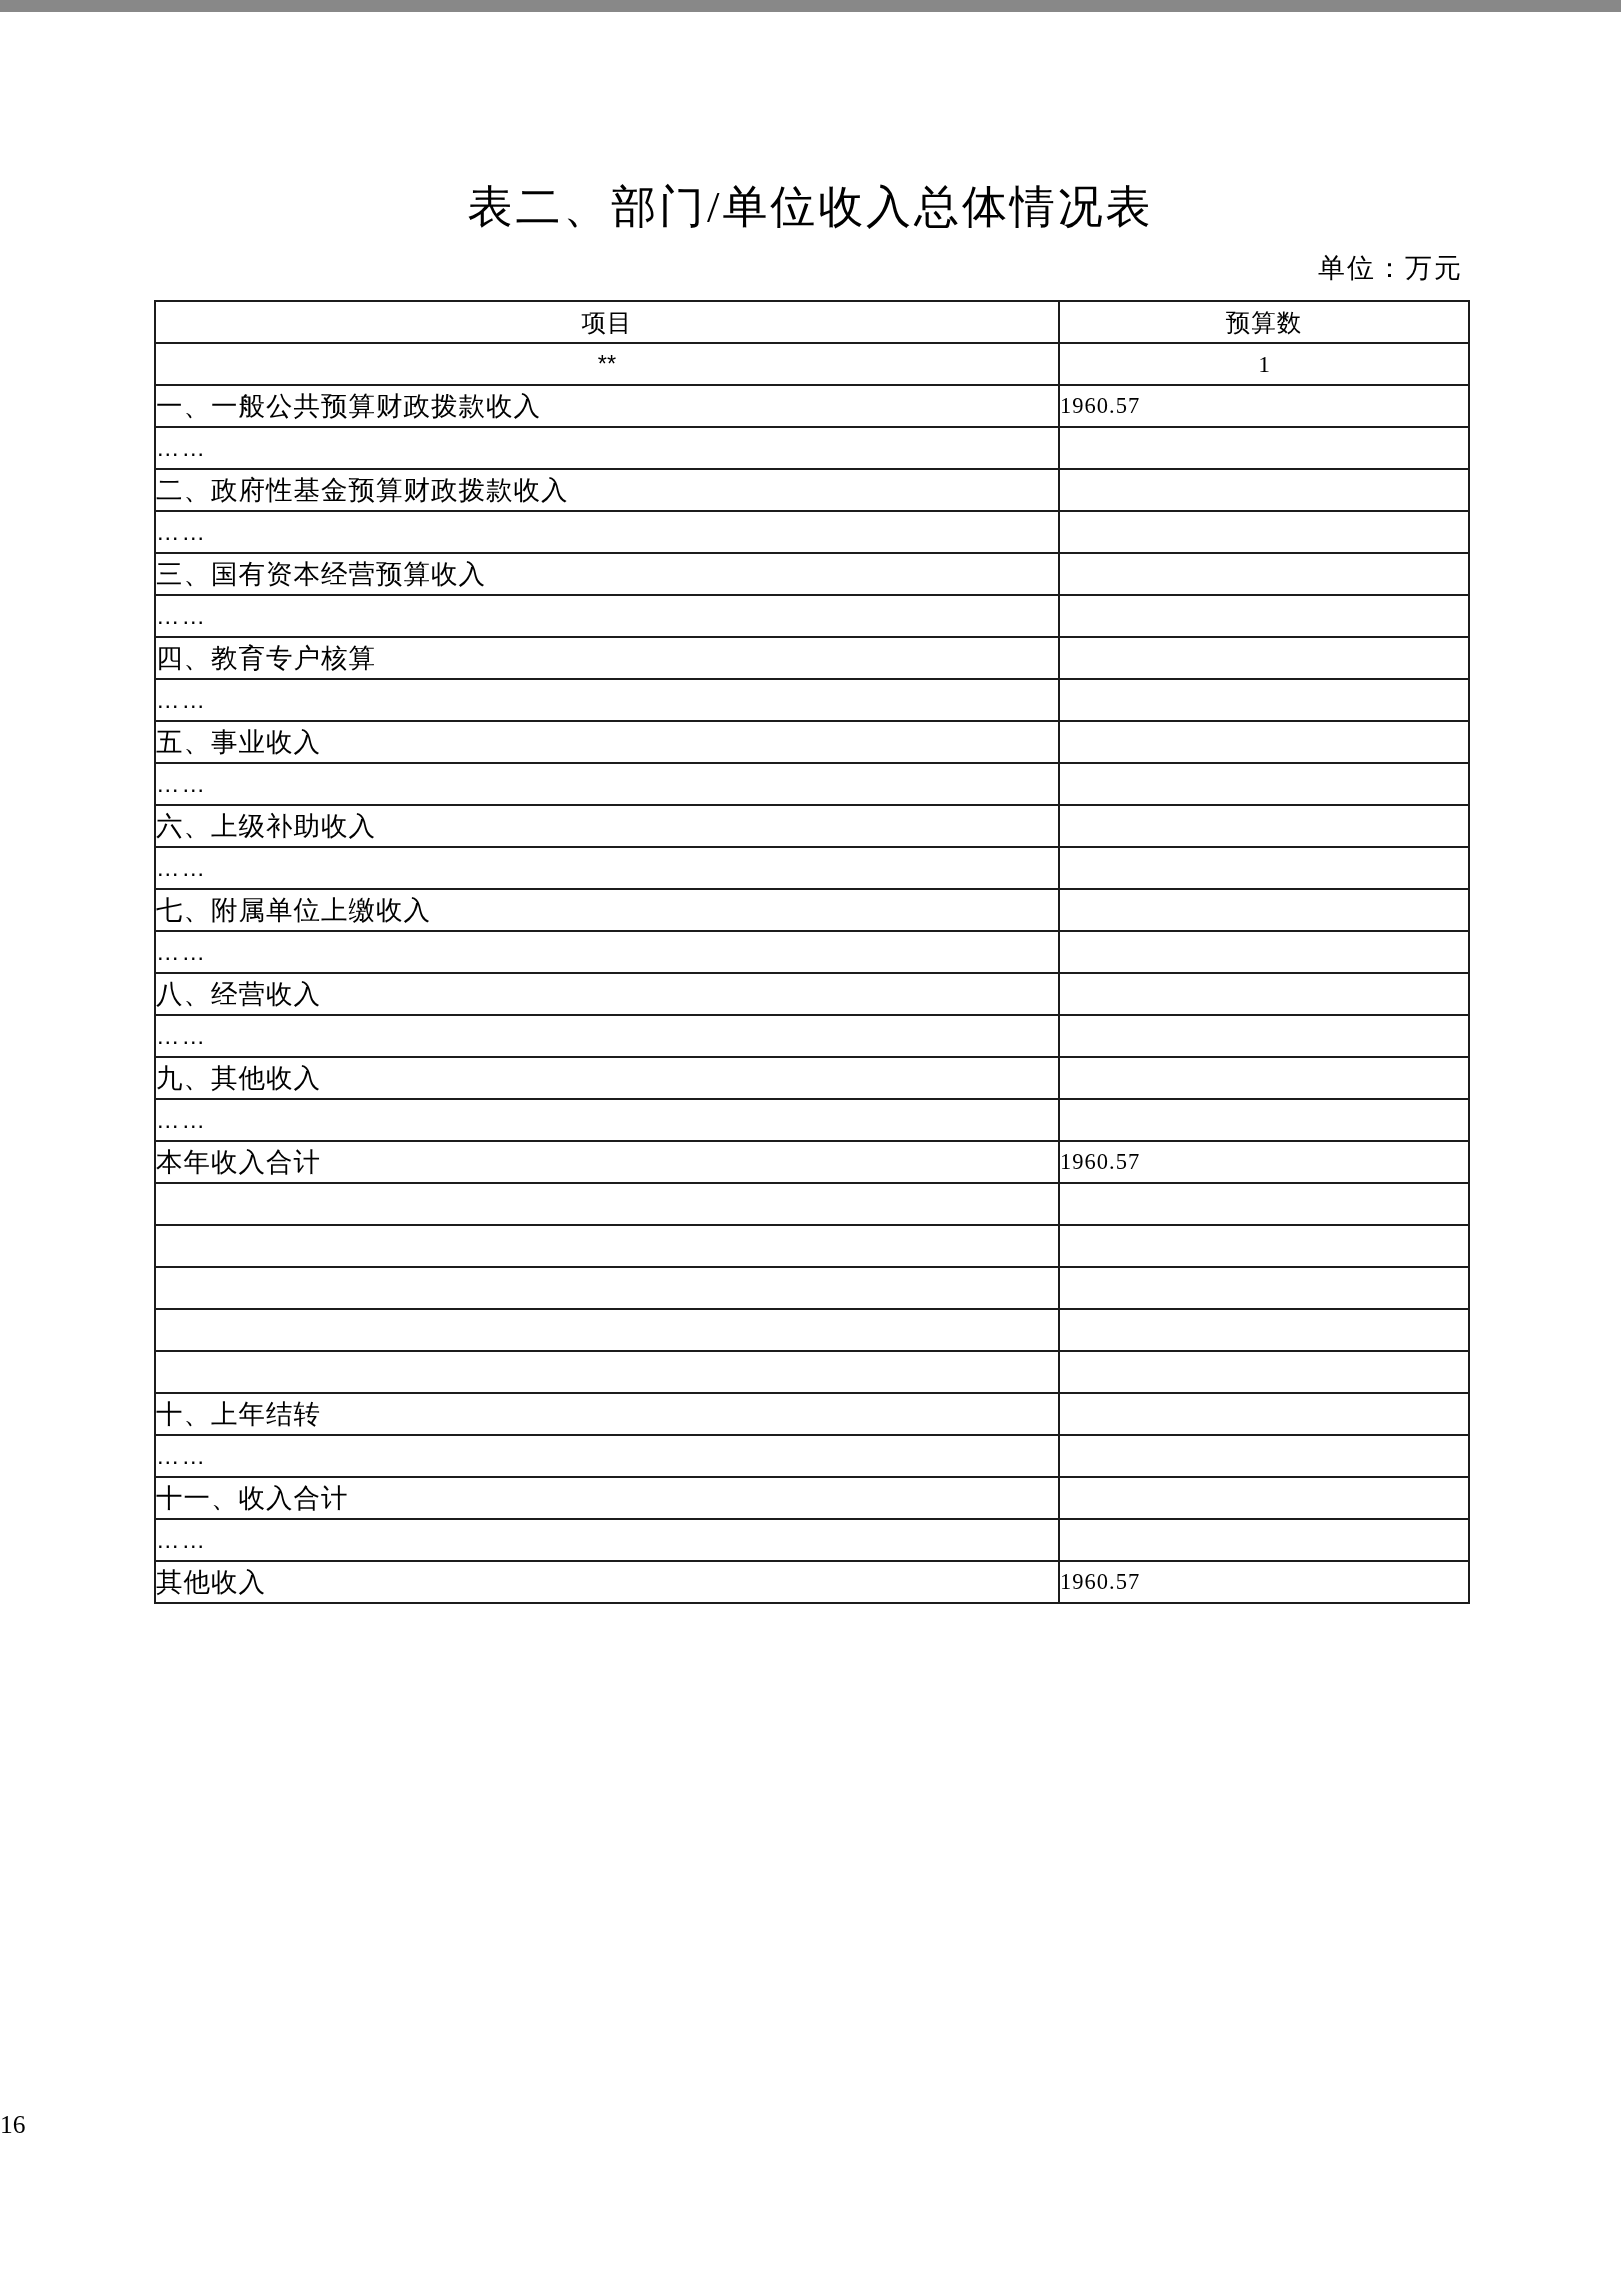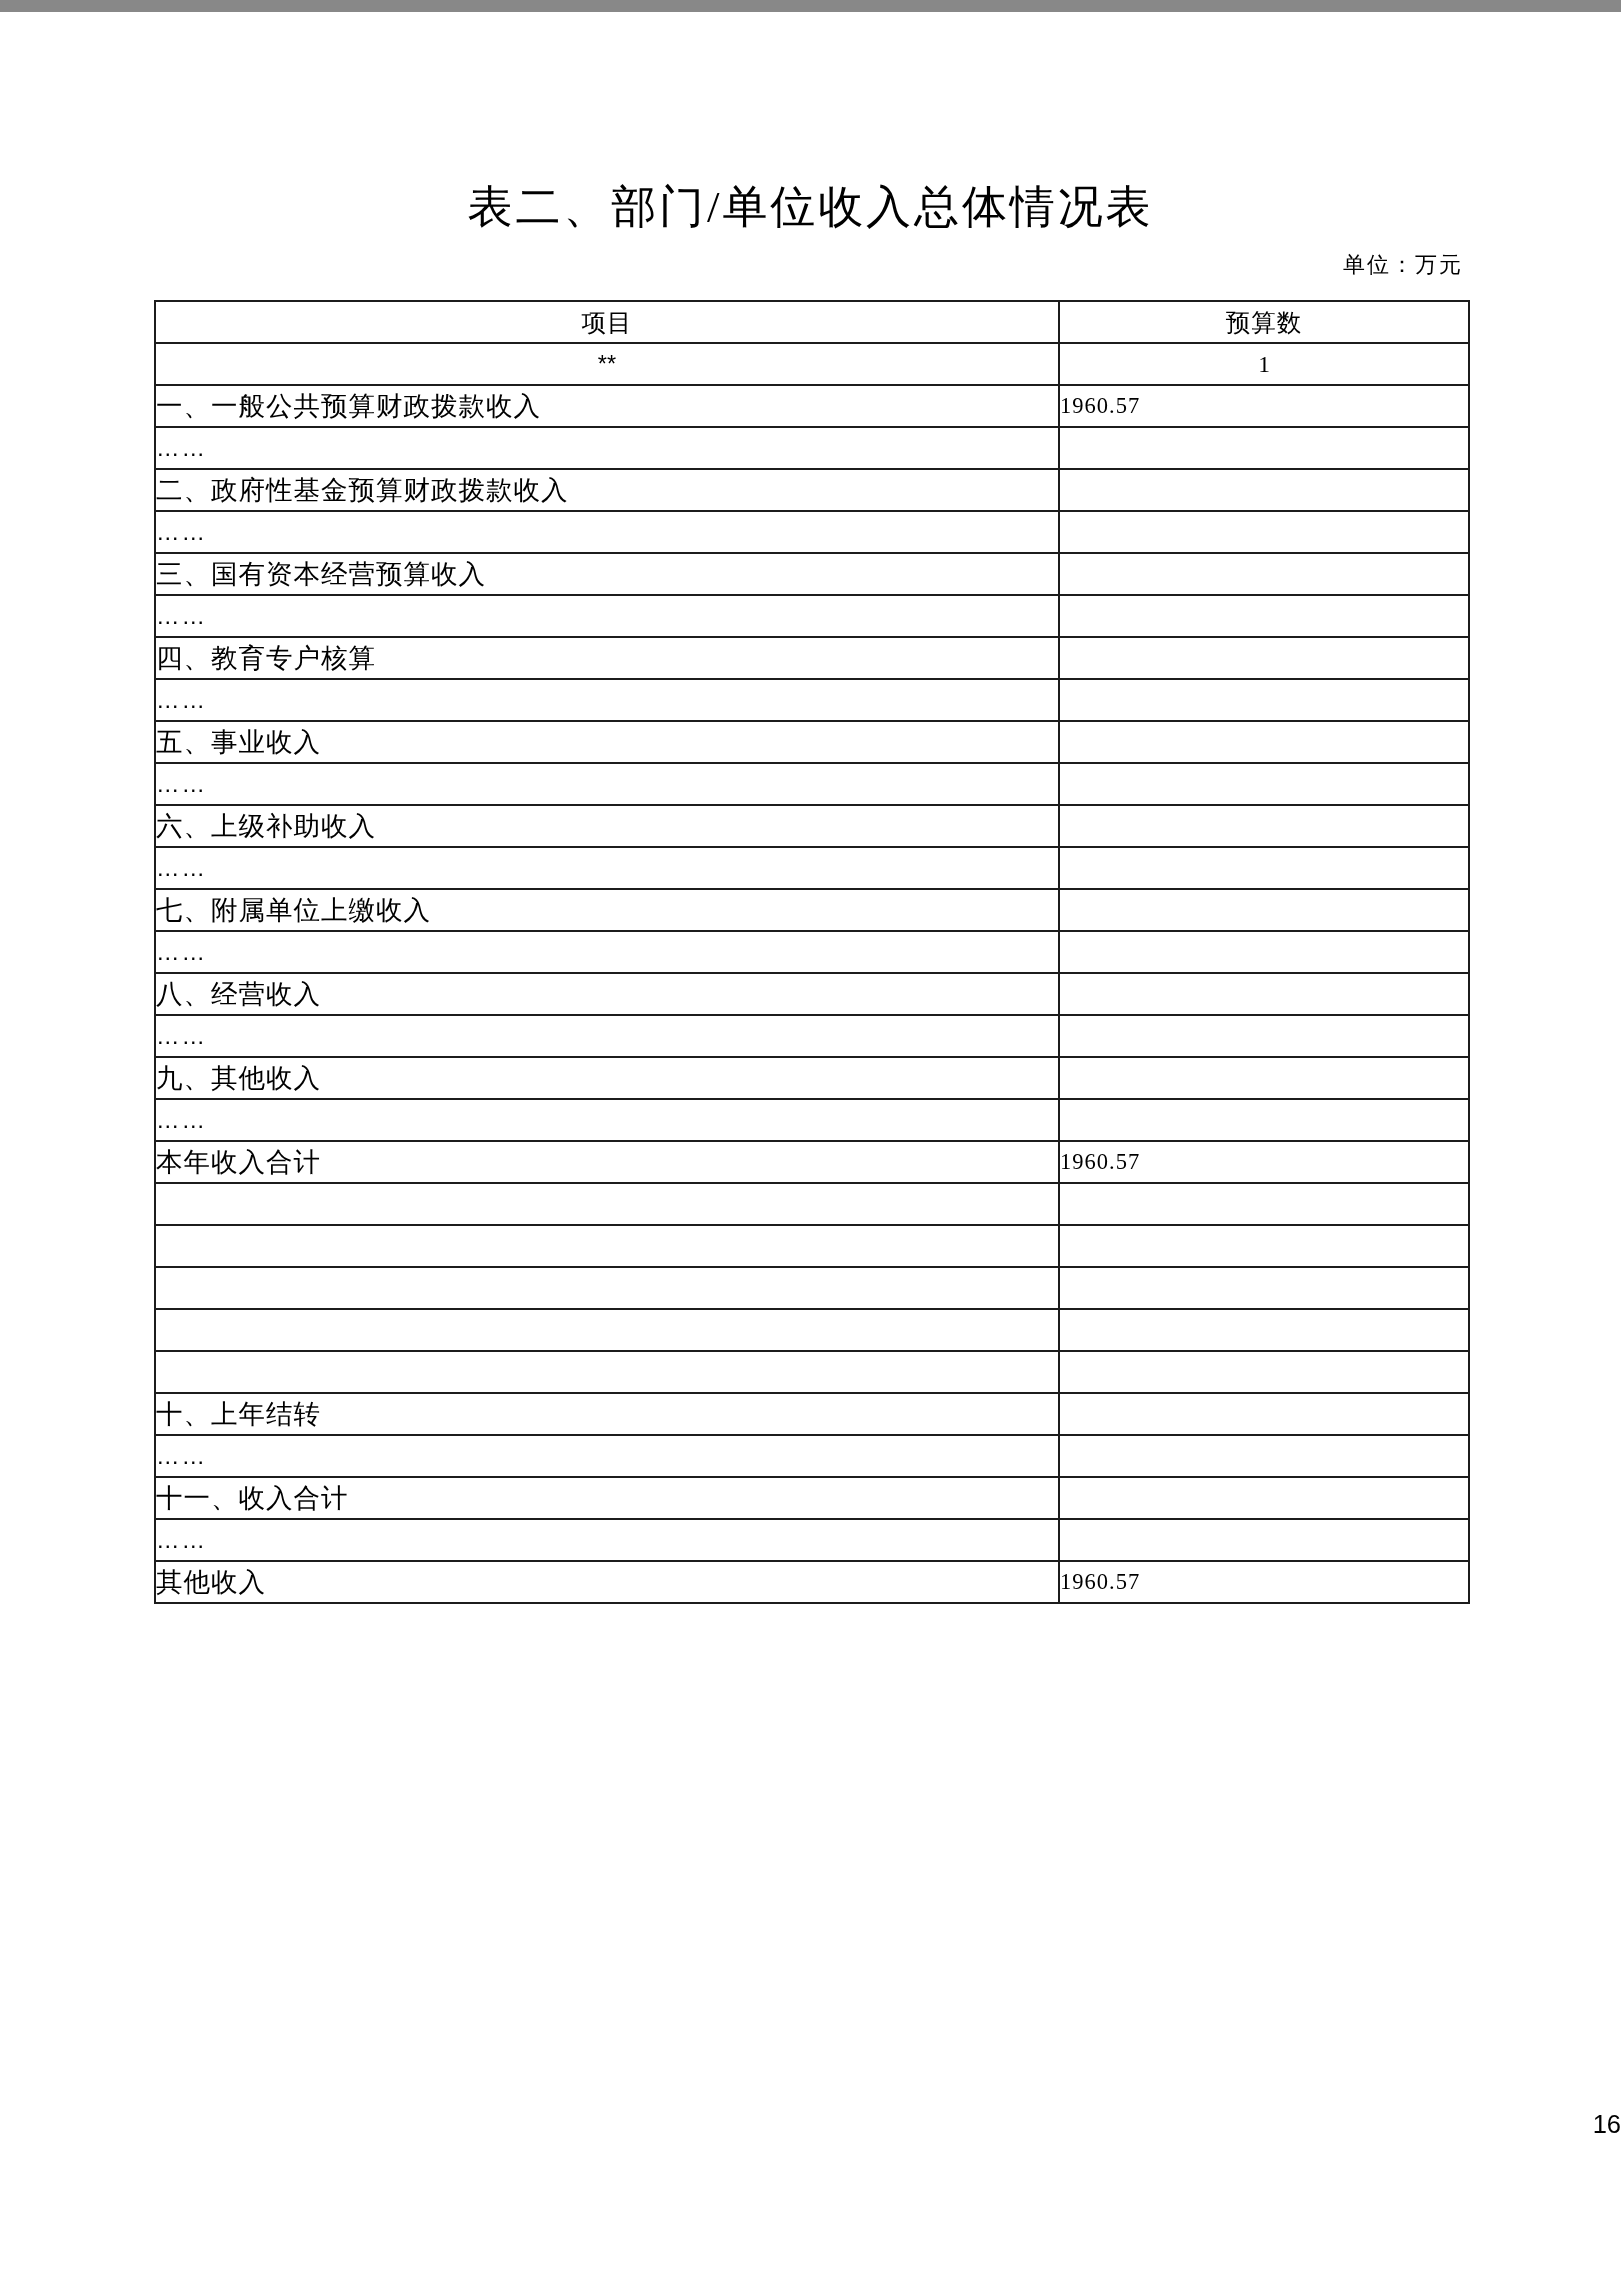--- a/index.html
+++ b/index.html
@@ -25,21 +25,21 @@
     letter-spacing: 2.9px;
     white-space: nowrap;
   }
   .unit {
     position: absolute;
     top: 238px;
     left: 154px;
     width: 1309px;
     text-align: right;
     font-family: Liberation Mono, monospace;
-    font-size: 22px;
+    font-size: 27px;
     letter-spacing: 2px;
   }
   table.budget-table {
     position: absolute;
     top: 288px;
     left: 154px;
     width: 1313px;
     border-collapse: collapse;
     table-layout: fixed;
     border: 2.9px solid #1c1c1c;
@@ -98,22 +98,23 @@
   td.mid-num {
     text-align: center;
     font-family: "Liberation Serif", serif;
     font-size: 23.5px;
   }
   .pageno {
     position: absolute;
     top: 2098px;
     left: 0;
     width: 1621px;
-    text-align: right;
+    text-align: left;
     font-size: 25.5px;
+    font-family: Liberation Serif, serif;
   }
 </style>
 </head>
 <body>
 
 <div class="page">
 
   <div class="title">表二、部门/单位收入总体情况表</div>
 
   <div class="unit">单位：万元</div>

